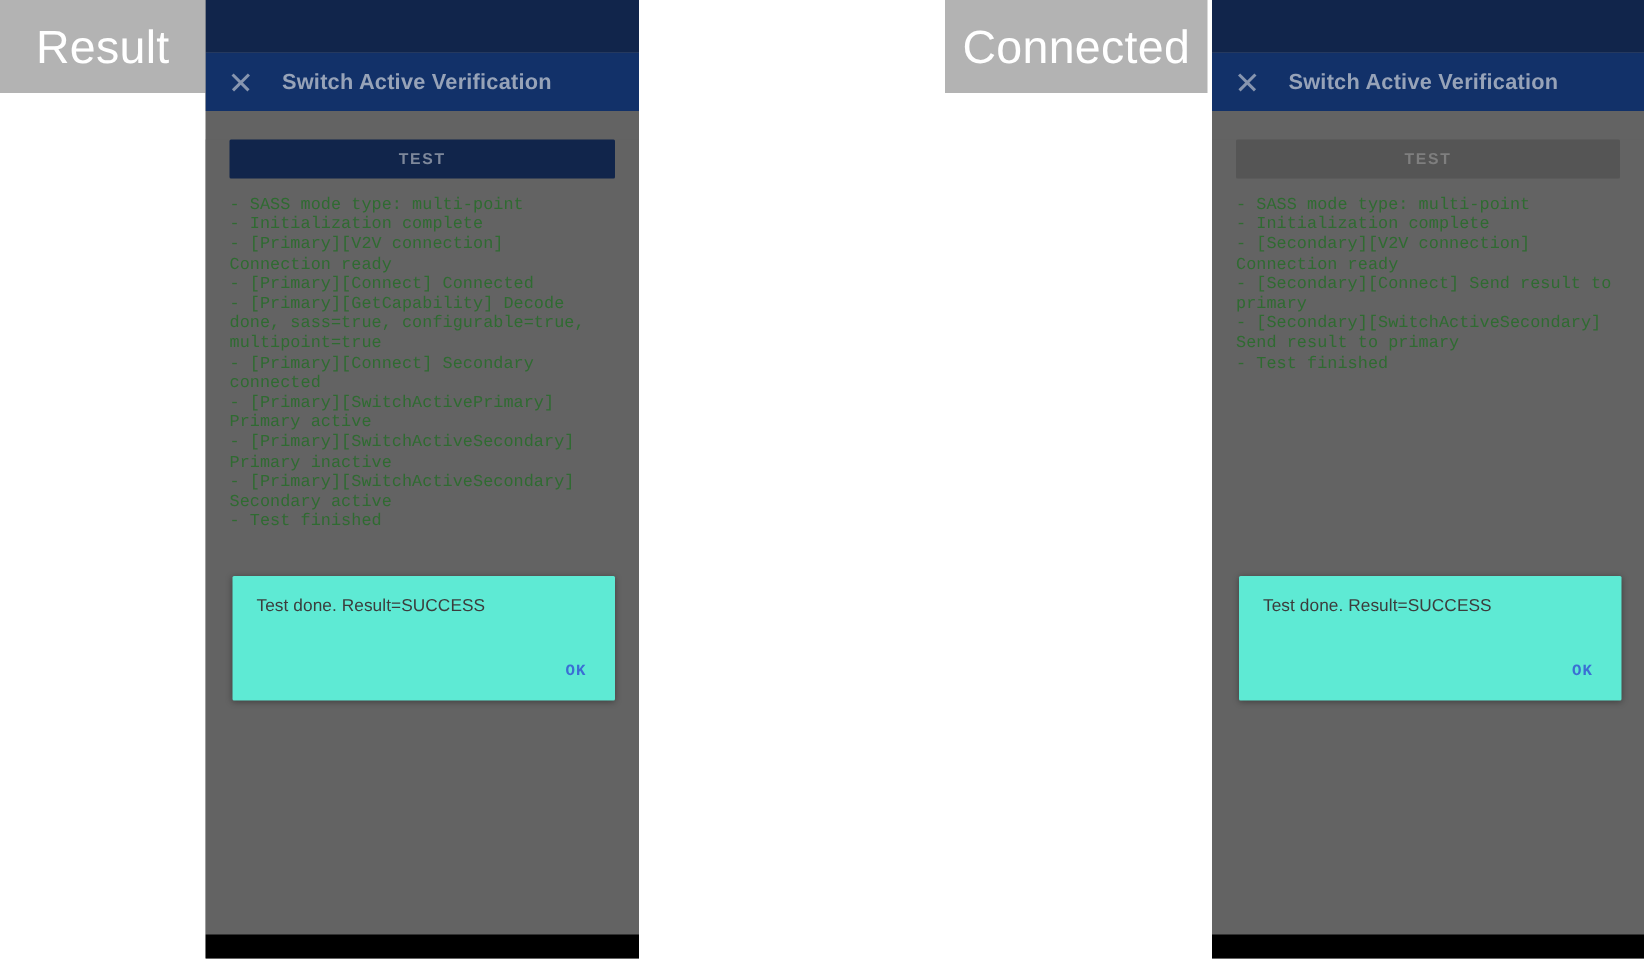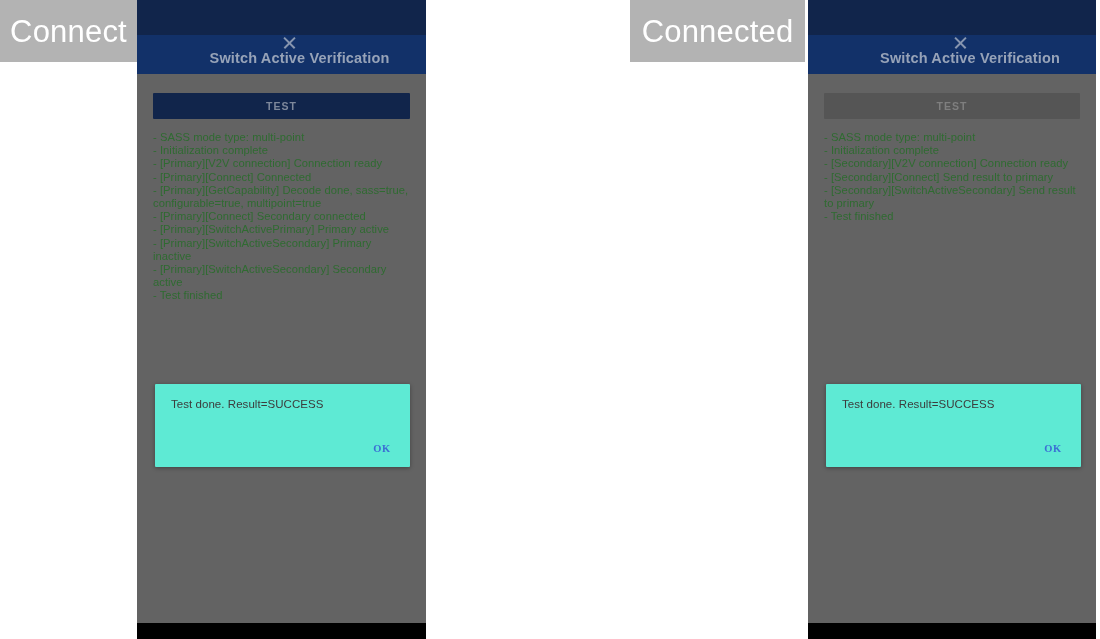--- a/index.html
+++ b/index.html
@@ -50,21 +50,20 @@
     background: #11254b;
   }
 
   .app-bar {
     height: 39px;
     background: #123169;
     display: flex;
     align-items: center;
     padding-left: 16px;
     box-sizing: border-box;
-    flex-direction: column;
   }
   .close-icon {
     width: 15px;
     height: 15px;
     position: relative;
     flex: 0 0 auto;
     opacity: 0.62;
   }
   .close-icon::before,
   .close-icon::after {
@@ -123,21 +122,21 @@
 
   .log {
     margin-top: 12px;
     font-size: 11.2px;
     line-height: 13.2px;
     color: #2f6b31;
     letter-spacing: 0.05px;
     white-space: pre-wrap;
     word-break: break-word;
   }
-  .log-line { display: block; }
+  .log-line { display: block; font-family: Liberation Mono, monospace; }
 
   
   .dialog {
     position: absolute;
     left: 18px;
     top: 291px;
     width: 255px;
     height: 83px;
     background: #5eead4;
     border-radius: 1px;
@@ -156,21 +155,21 @@
     position: absolute;
     right: 14px;
     bottom: 10px;
     display: flex;
     align-items: center;
   }
   .dialog-ok {
     background: transparent;
     border: 0;
     padding: 3px 5px;
-    font-family: Liberation Serif, serif;
+    font-family: Liberation Mono, monospace;
     font-size: 10.5px;
     font-weight: 700;
     letter-spacing: 0.7px;
     color: #3b6fd4;
     cursor: pointer;
   }
 
   
   .nav-bar {
     position: absolute;
@@ -178,21 +177,21 @@
     bottom: 0;
     width: 100%;
     height: 16px;
     background: #000000;
   }
 </style>
 </head>
 <body>
 
 <div class="role-chip" id="chip-primary">
-  <span>Connect</span>
+  <span>Result</span>
 </div>
 
 <div class="role-chip" id="chip-secondary">
   <span>Connected</span>
 </div>
 
 <div class="phone" id="phone-primary">
 
   <div class="status-bar"></div>
 

